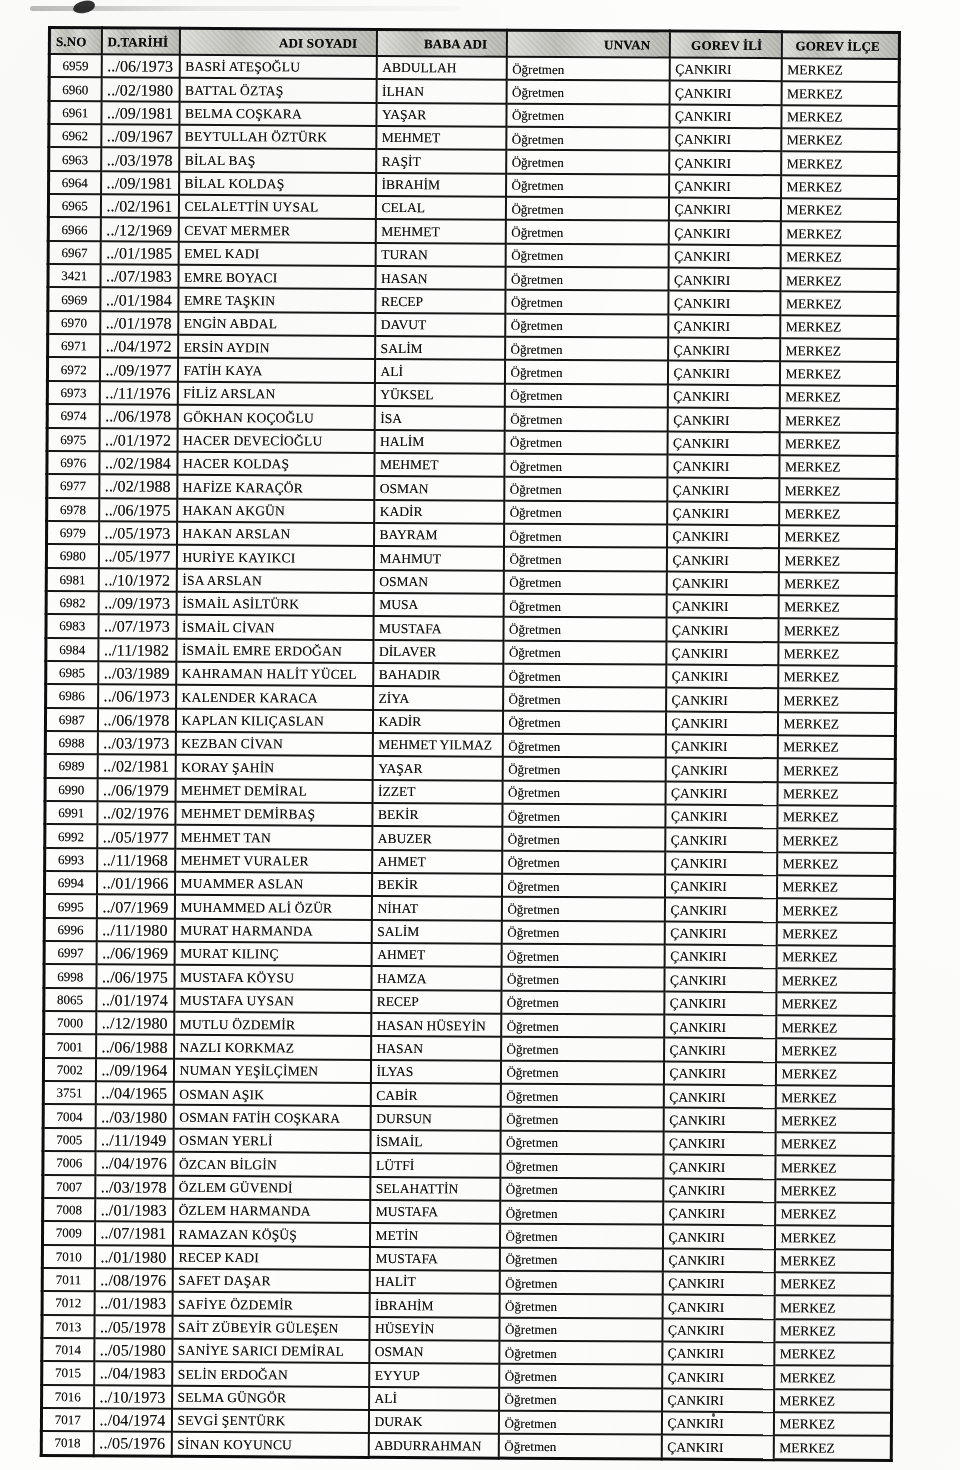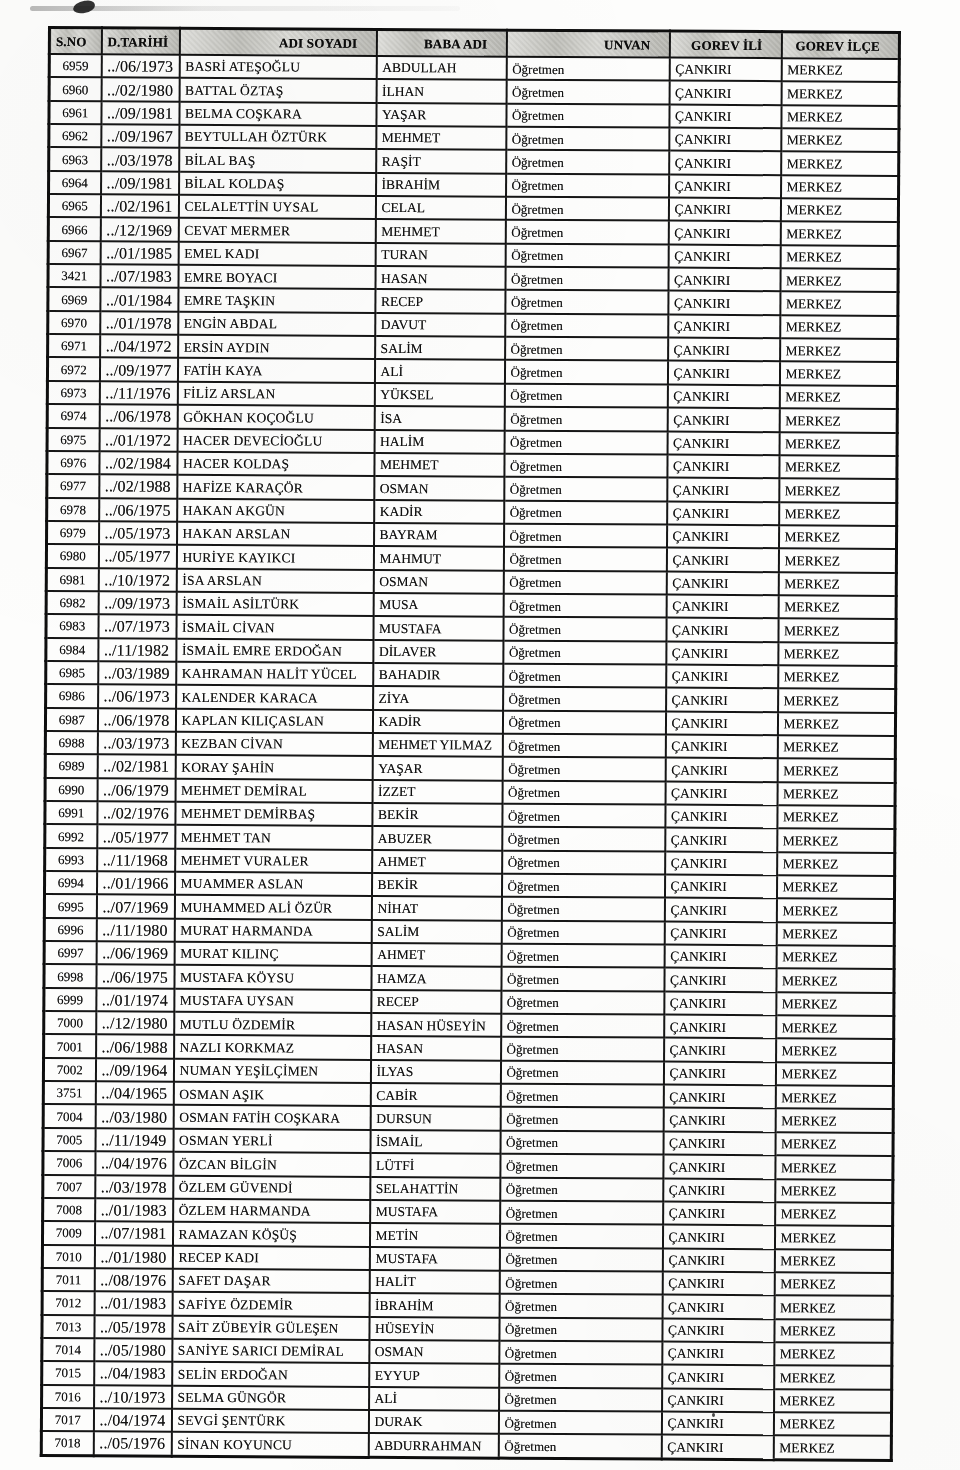--- a/index.html
+++ b/index.html
@@ -488,21 +488,21 @@
           <tr>
             <td class="c-sno">6998</td>
             <td class="c-date">../06/1975</td>
             <td class="c-name">MUSTAFA KÖYSU</td>
             <td class="c-father">HAMZA</td>
             <td class="c-title">Öğretmen</td>
             <td class="c-province">ÇANKIRI</td>
             <td class="c-district">MERKEZ</td>
           </tr>
           <tr>
-            <td class="c-sno">6999</td>
+            <td class="c-sno">8065</td>
             <td class="c-date">../01/1974</td>
             <td class="c-name">MUSTAFA UYSAN</td>
             <td class="c-father">RECEP</td>
             <td class="c-title">Öğretmen</td>
             <td class="c-province">ÇANKIRI</td>
             <td class="c-district">MERKEZ</td>
           </tr>
           <tr>
             <td class="c-sno">7000</td>
             <td class="c-date">../12/1980</td>

